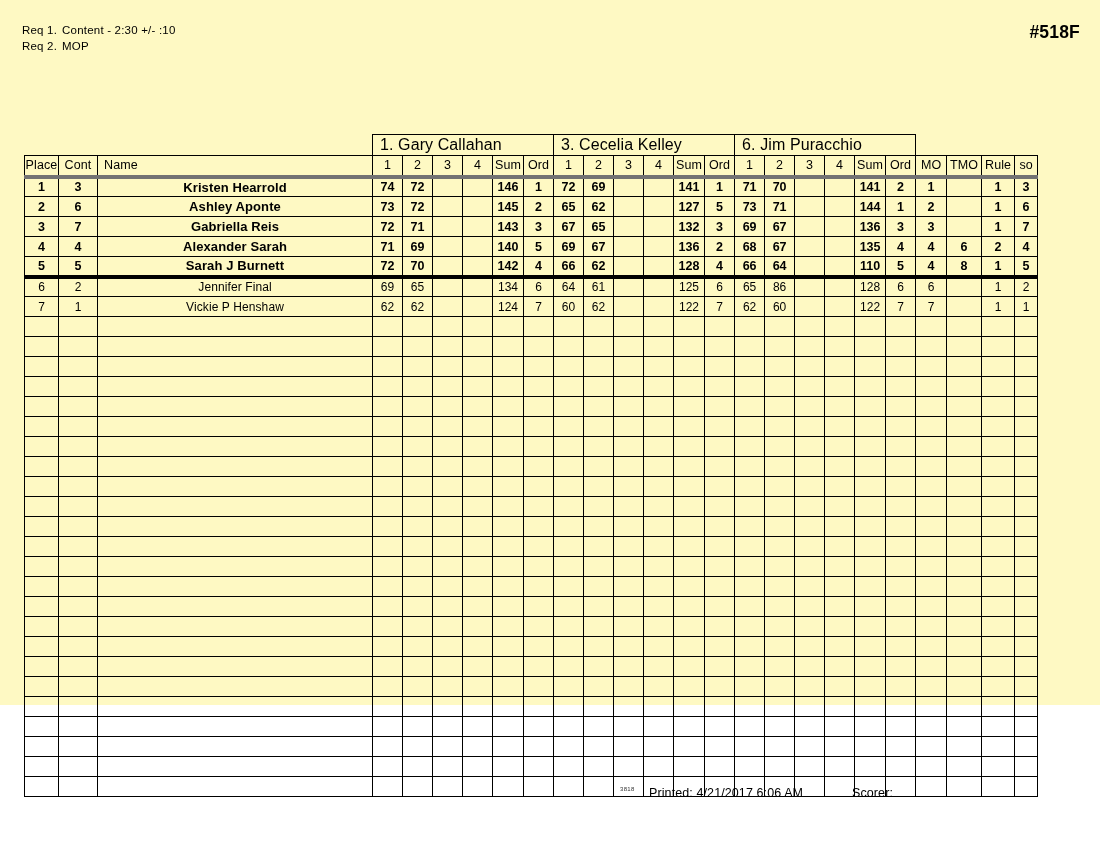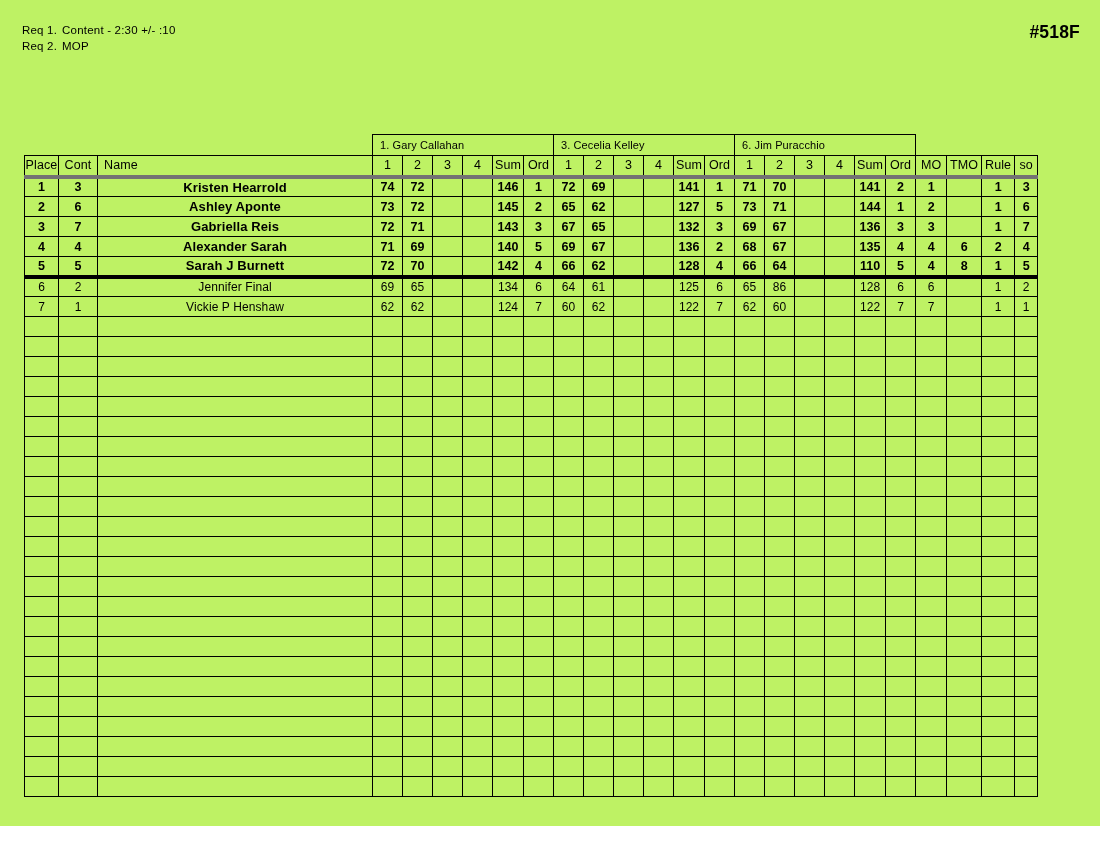--- a/index.html
+++ b/index.html
@@ -7,22 +7,22 @@
     margin: 0; padding: 0;
     width: 1100px; height: 850px;
     background: #ffffff;
     font-family: "Liberation Sans", sans-serif;
     color: #000000;
     overflow: hidden;
   }
   #page {
     position: relative;
     width: 1100px;
-    height: 826px;
-    background: #bef264;
+    height: 705px;
+    background: #fef9c3;
   }
 
   
   #req-block {
     position: absolute;
     left: 22px;
     top: 22px;
     font-size: 11.5px;
     line-height: 16px;
     letter-spacing: 0.2px;
@@ -102,21 +102,21 @@
     overflow: hidden;
     white-space: nowrap;
   }
   
   tr.judge-banner td { height: 21px; border: none; }
   tr.judge-banner td.jb {
     border: 1px solid #000;
     border-bottom: none;
     text-align: left;
     padding-left: 7px;
-    font-size: 11px;
+    font-size: 16px;
     letter-spacing: 0.1px;
   }
 
   
   tr.col-head td {
     height: 21px;
     font-size: 12.5px;
     letter-spacing: 0.1px;
   }
   tr.col-head td.name-h { text-align: left; padding-left: 6px; }
@@ -1095,13 +1095,18 @@
             <td class="ord sep-left sep-right"></td>
             <td></td>
             <td></td>
             <td></td>
             <td></td>
           </tr>
         </tbody>
     </table>
   </div>
 
+  <div id="footer">
+    <span class="tiny">3818</span>
+    <span class="printed">Printed:  4/21/2017  6:06 AM</span>
+    <span class="scorer">Scorer:</span>
+  </div>
 </div>
 
 </body></html>

